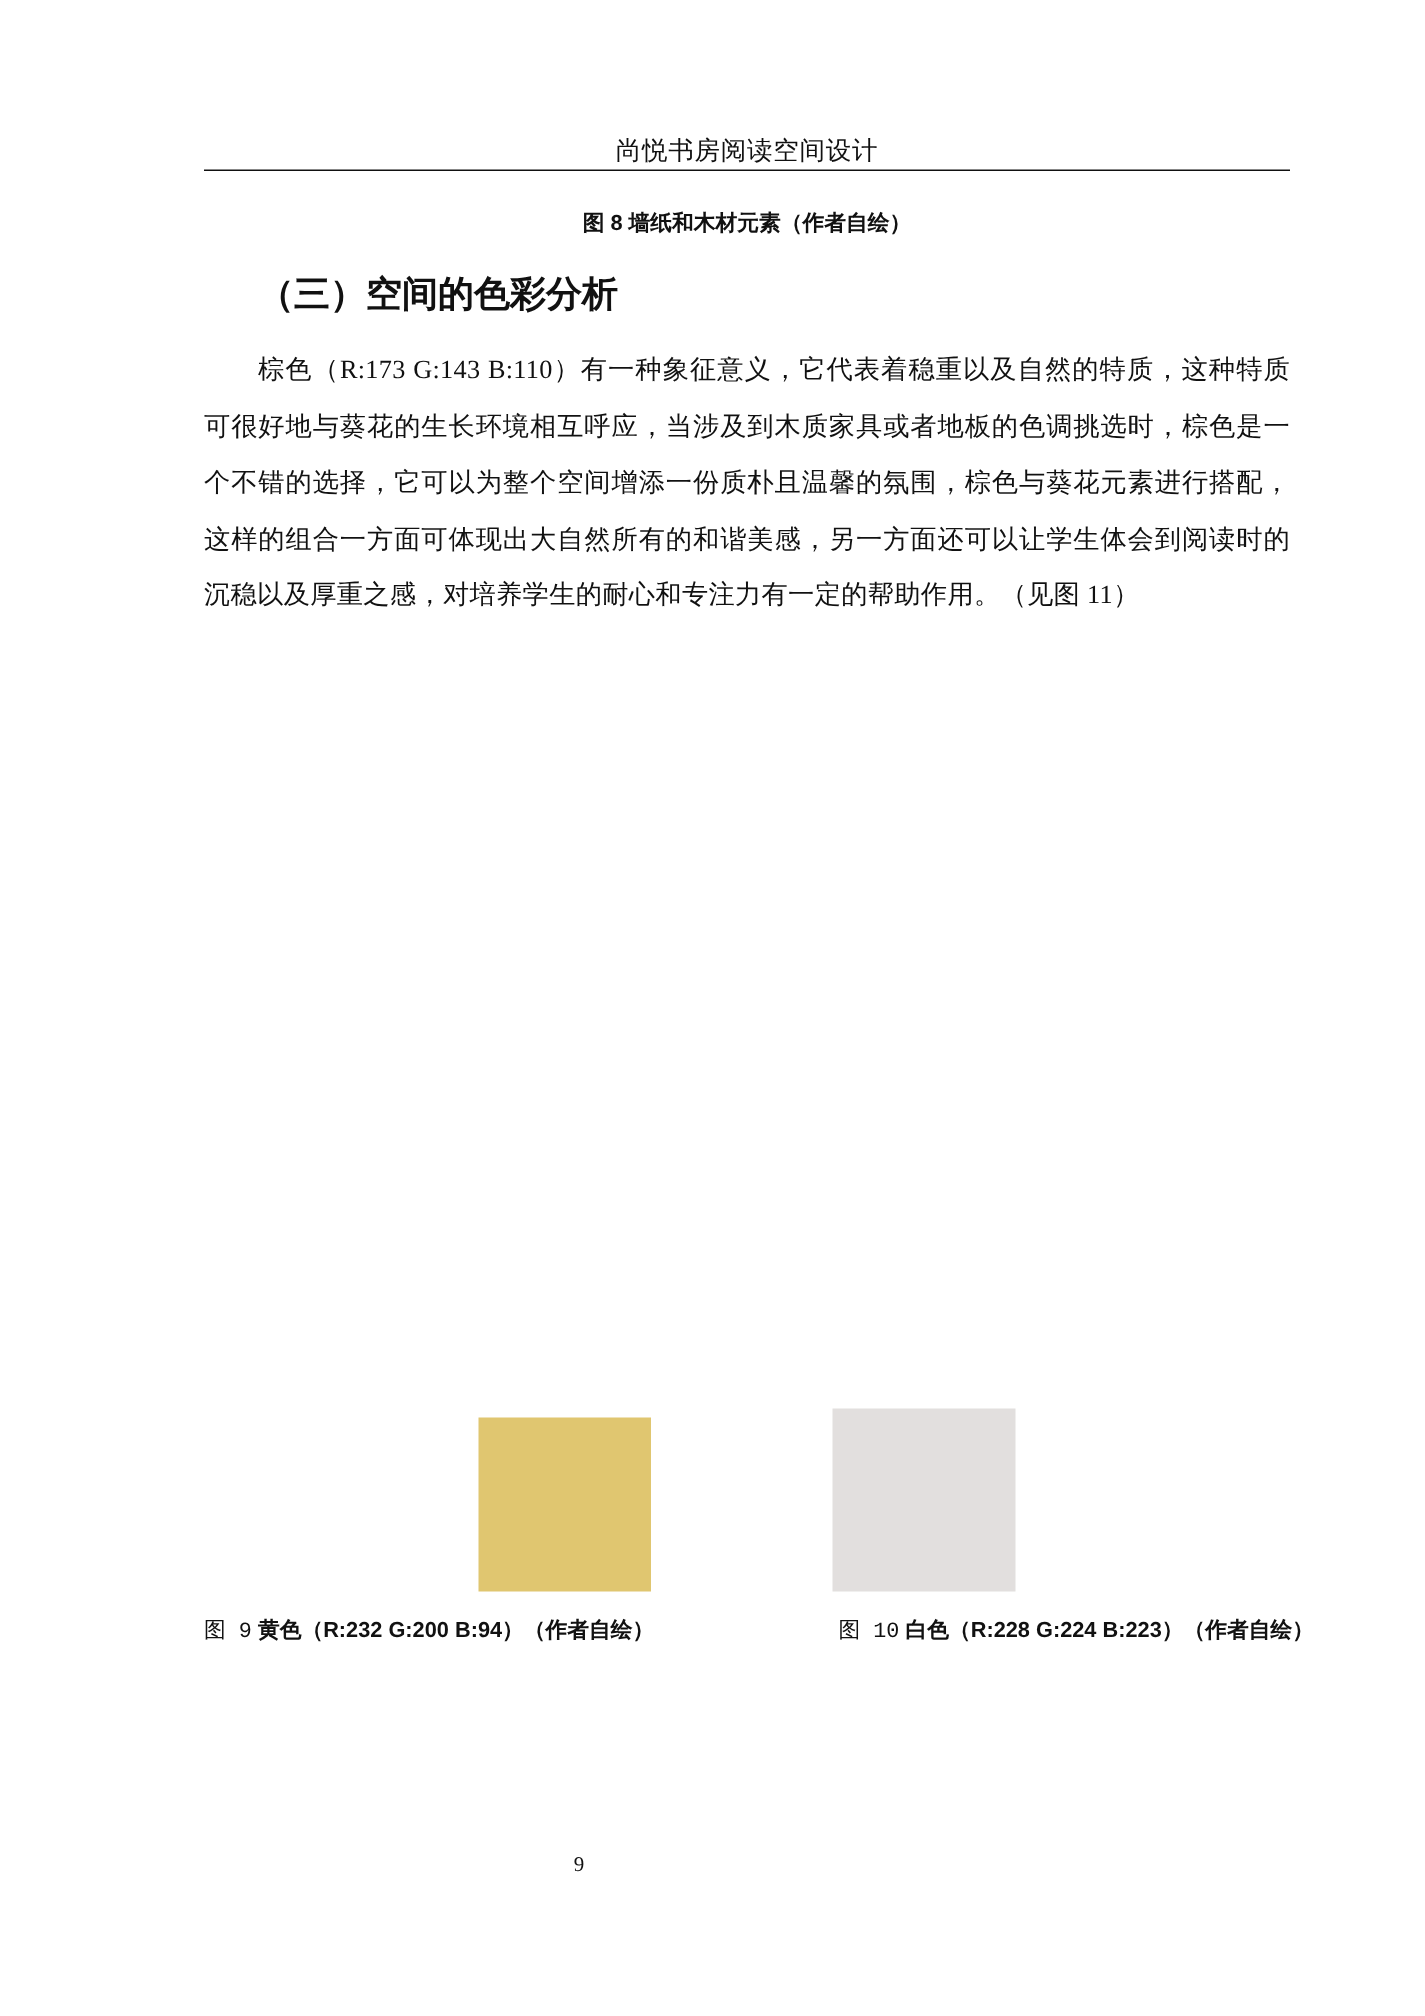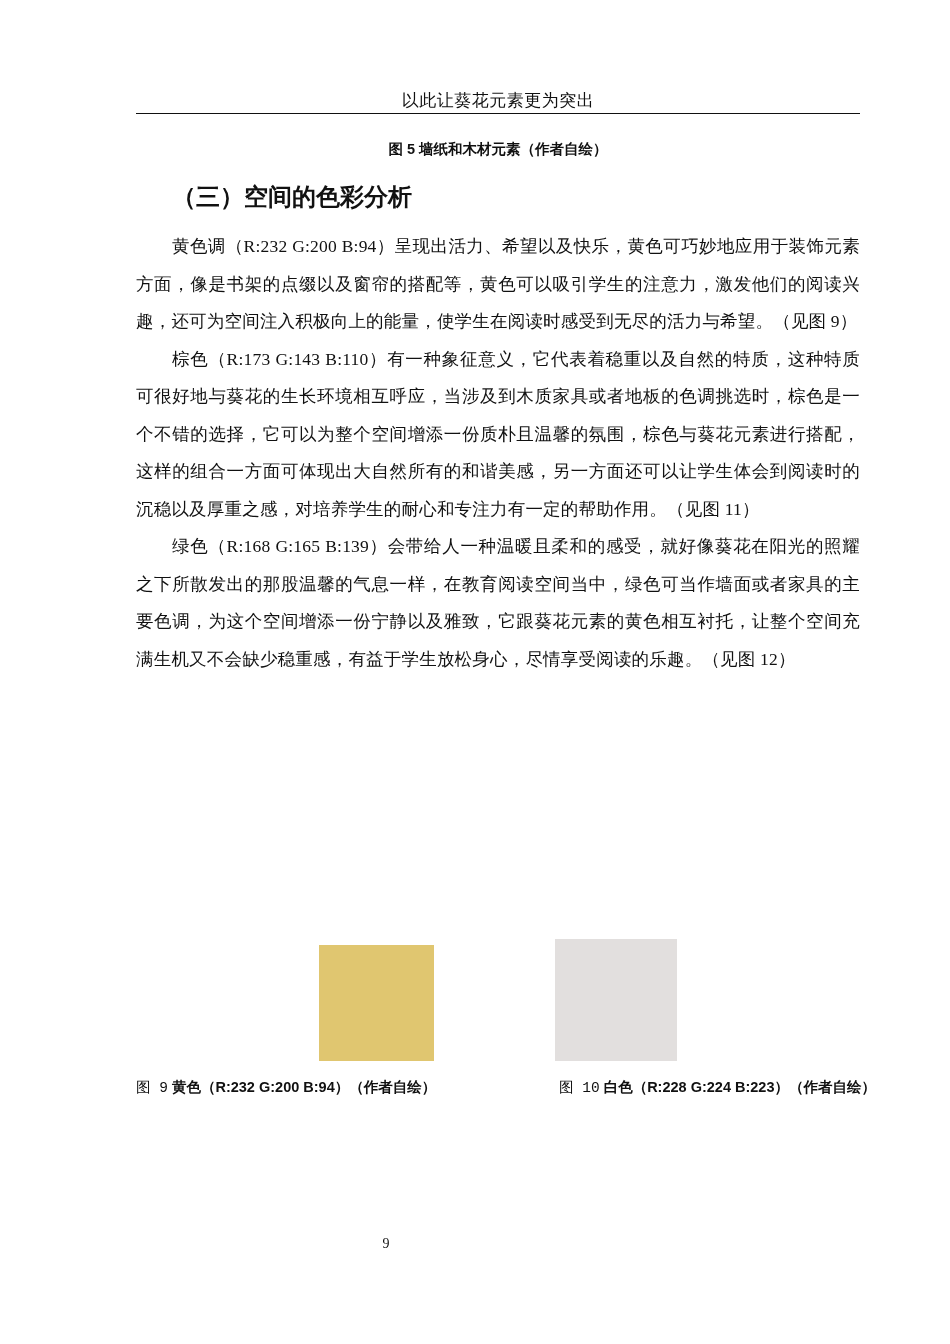--- a/index.html
+++ b/index.html
@@ -49,31 +49,29 @@
     .fig-caption-9 { left: 136px; }
     .fig-caption-10 { left: 519px; margin-left: 40px; }
     .page-number {
       position: absolute; left: 376px; top: 1235px; width: 20px;
       text-align: center; font-size: 14px; line-height: 18px;
     }
   </style>
 </head>
 <body>
 
-<div class="page-header">以此让葵花元素更为突出</div>
+<div class="page-header">尚悦书房阅读空间设计</div>
 <div class="header-rule"></div>
 
-<div class="fig-caption-top">图 5 墙纸和木材元素（作者自绘）</div>
+<div class="fig-caption-top">图 8 墙纸和木材元素（作者自绘）</div>
 
 <div class="section-heading">（三）空间的色彩分析</div>
 
 <div class="body-text">
-  <p class="para">黄色调（R:232 G:200 B:94）呈现出活力、希望以及快乐，黄色可巧妙地应用于装饰元素方面，像是书架的点缀以及窗帘的搭配等，黄色可以吸引学生的注意力，激发他们的阅读兴趣，还可为空间注入积极向上的能量，使学生在阅读时感受到无尽的活力与希望。（见图 9）</p>
   <p class="para">棕色（R:173 G:143 B:110）有一种象征意义，它代表着稳重以及自然的特质，这种特质可很好地与葵花的生长环境相互呼应，当涉及到木质家具或者地板的色调挑选时，棕色是一个不错的选择，它可以为整个空间增添一份质朴且温馨的氛围，棕色与葵花元素进行搭配，这样的组合一方面可体现出大自然所有的和谐美感，另一方面还可以让学生体会到阅读时的沉稳以及厚重之感，对培养学生的耐心和专注力有一定的帮助作用。（见图 11）</p>
-  <p class="para">绿色（R:168 G:165 B:139）会带给人一种温暖且柔和的感受，就好像葵花在阳光的照耀之下所散发出的那股温馨的气息一样，在教育阅读空间当中，绿色可当作墙面或者家具的主要色调，为这个空间增添一份宁静以及雅致，它跟葵花元素的黄色相互衬托，让整个空间充满生机又不会缺少稳重感，有益于学生放松身心，尽情享受阅读的乐趣。（见图 12）</p>
 </div>
 
 <div class="swatch swatch-yellow" style="background: rgb(224, 198, 112);"></div>
 <div class="swatch swatch-white" style="background: rgb(226, 223, 222);"></div>
 
 <div class="fig-caption fig-caption-9"><span class="num">图 9</span> <span>黄色（R:232 G:200 B:94）（作者自绘）</span></div>
 
 <div class="fig-caption fig-caption-10"><span class="num">图 10</span> <span>白色（R:228 G:224 B:223）（作者自绘）</span></div>
 
 <div class="page-number">9</div>

